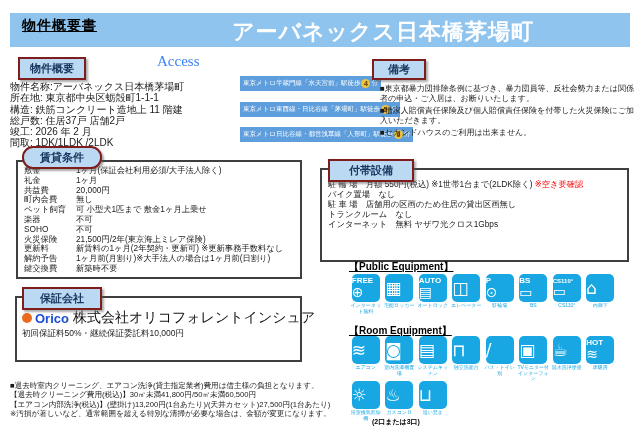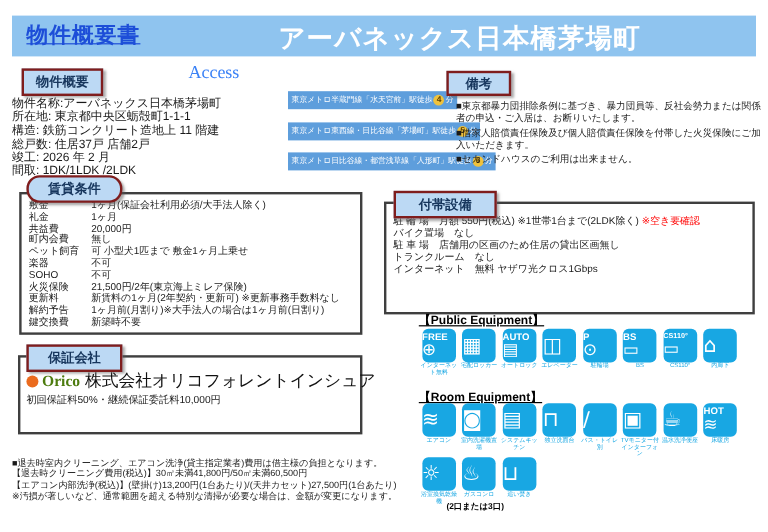--- a/index.html
+++ b/index.html
@@ -1,21 +1,21 @@
 <!DOCTYPE html>
 <html><head>
 <meta charset="utf-8">
 <style>
   html,body{margin:0;padding:0;background:#fff;}
   body{font-family:"Liberation Sans","DejaVu Sans",sans-serif;color:#1a1a1a;}
   .page{position:relative;width:640px;height:443px;background:#ffffff;overflow:hidden;}
 
   
   .banner{position:absolute;left:10px;top:13px;width:620px;height:34px;background:#8FC4EF;}
-  .doc-type{position:absolute;left:12px;top:4px;font-size:18px;font-weight:bold;color:#1d4ed8;text-decoration:underline;letter-spacing:1px;}
+  .doc-type{position:absolute;left:12px;top:4px;font-size:14px;font-weight:bold;color:#000000;text-decoration:underline;letter-spacing:1px;}
   .prop-name{position:absolute;left:222px;top:4px;font-size:22px;font-weight:bold;color:#ffffff;letter-spacing:1px;white-space:nowrap;}
 
   
   .label-box{position:absolute;background:#BCD9F4;border:2px solid #7f1d1d;color:#17365D;font-weight:bold;
     display:flex;align-items:center;justify-content:center;box-shadow:2px 2px 2px rgba(90,90,90,.5);font-size:11px;z-index:3;}
   .lb-overview{left:18px;top:57px;width:64px;height:19px;}
   .lb-remarks{left:372px;top:59px;width:50px;height:17px;}
   .lb-rental{left:22px;top:146px;width:76px;height:19px;border-radius:11px;}
   .lb-fac{left:328px;top:159px;width:82px;height:19px;}
   .lb-guar{left:22px;top:287px;width:76px;height:19px;}
@@ -40,21 +40,21 @@
 
   .cond-rows{position:absolute;left:24px;top:166px;width:270px;z-index:2;}
   .cond-row{display:flex;font-size:8.3px;line-height:9.8px;white-space:nowrap;}
   .cond-label{width:52px;flex:none;}
   .fac-rows{position:absolute;left:328px;top:179px;width:295px;z-index:2;}
   .fac-row{font-size:8.3px;line-height:10px;white-space:nowrap;}
   .fac-note{color:#FF0000;}
 
   .guar-brand{position:absolute;left:22px;top:309px;display:flex;align-items:center;z-index:2;}
   .orico-dot{width:10px;height:10px;border-radius:50%;background:#EB6B1E;margin-right:3px;}
-  .orico-text{color:#4d7c0f;font-size:13px;font-weight:bold;margin-right:4px;font-family:Liberation Serif, serif;}
+  .orico-text{color:#1d4ed8;font-size:13px;font-weight:bold;margin-right:4px;}
   .guar-company{font-size:14px;font-weight:normal;color:#111;}
   .guar-terms{position:absolute;left:22px;top:328px;font-size:8.5px;z-index:2;}
 
   .footnotes{position:absolute;left:10px;top:381px;width:335px;font-size:7.6px;line-height:9.4px;z-index:2;}
 
   .eq-heading{position:absolute;font-size:10px;font-weight:bold;text-decoration:underline;color:#000;z-index:2;}
   .eh-public{left:349px;top:260px;}
   .eh-room{left:349px;top:324px;}
   .eq-row{position:absolute;display:flex;z-index:2;}
   .er-public{left:349px;top:274px;}

